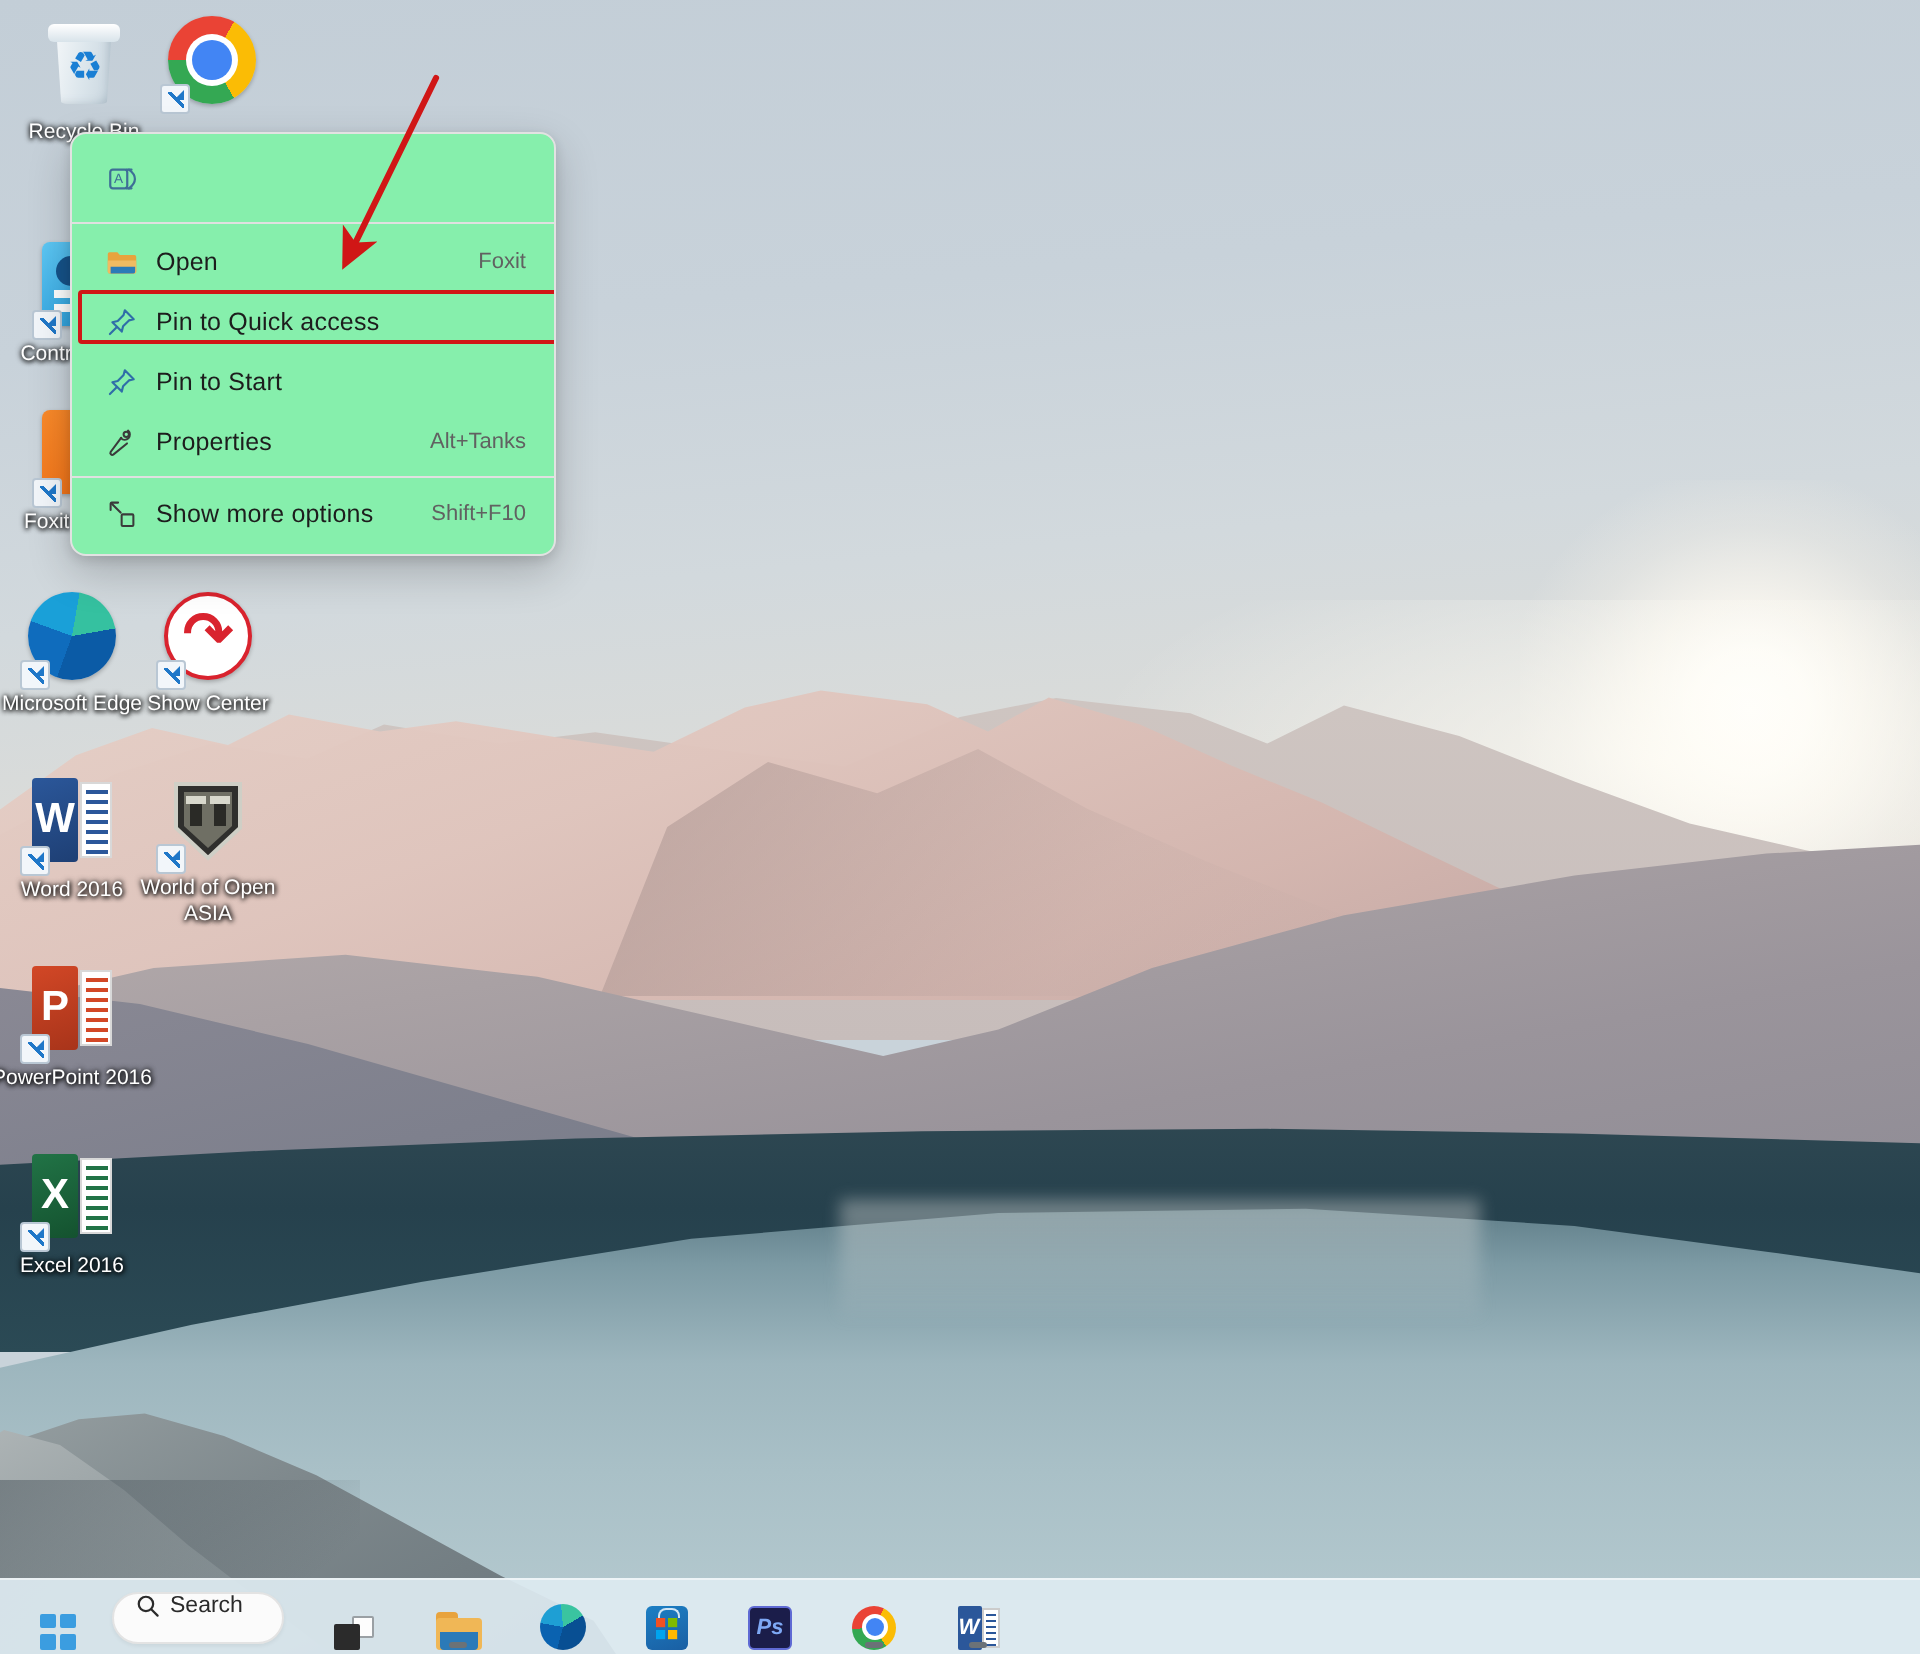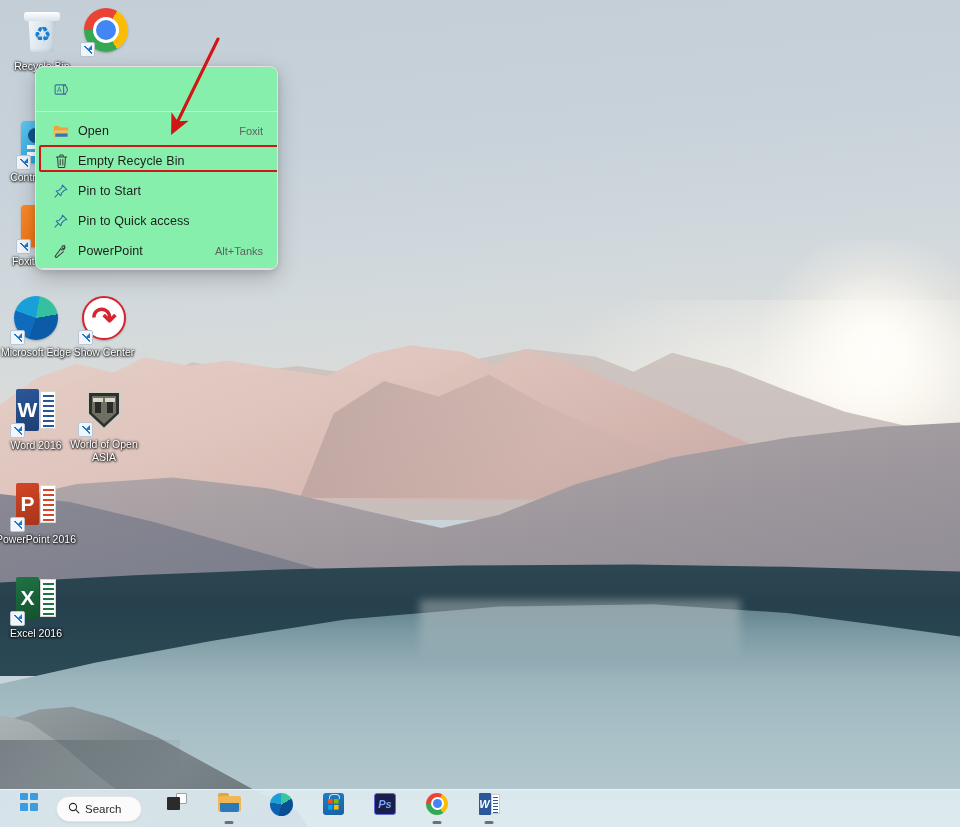--- a/index.html
+++ b/index.html
@@ -206,27 +206,27 @@
   
   #arrow-annotation { position:absolute; left:150px; top:25px; width:100px; height:125px; pointer-events:none; }
 
   
   #taskbar {
     position:absolute; left:0; bottom:0; width:960px; height:38px;
     background:rgba(221,234,241,.92);
     border-top:1px solid rgba(255,255,255,.5);
     display:flex; align-items:center; padding-left:12px; gap:10px;
   }
-  .tb-item { width:34px; height:32px; display:flex; align-items:flex-start; justify-content:center;
+  .tb-item { width:34px; height:32px; display:flex; align-items:flex-end; justify-content:center;
     position:relative; border-radius:5px; cursor:default; }
   .tb-run::after { content:""; position:absolute; bottom:1px; left:50%; transform:translateX(-50%);
     width:9px; height:3px; border-radius:2px; background:#6b7277; }
   #search-pill {
     height:26px; min-width:86px; border-radius:14px; background:#fbfbfb;
-    border:1px solid #e3e3e3; display:flex; align-items:center; gap:5px;
+    border:1px solid #e3e3e3; display:flex; align-items:flex-start; gap:5px;
     padding:0 13px 0 11px; box-shadow:0 1px 2px rgba(0,0,0,.06);
     font-size:11.5px; color:#2a2a2a;
   }
   .win-logo { width:18px; height:18px; display:grid; grid-template-columns:1fr 1fr;
     grid-template-rows:1fr 1fr; gap:2.2px; }
   .win-logo span { background:#3b9de0; border-radius:1px; }
   .tv-icon { width:20px; height:17px; position:relative; }
   .tv-icon .a { position:absolute; left:0; bottom:0; width:13px; height:13px; background:#2b2b2b; border-radius:1px; }
   .tv-icon .b { position:absolute; right:0; top:0; width:11px; height:11px; background:#fdfdfd; border:1px solid #9aa0a4; border-radius:1px; }
   .fx-icon { width:23px; height:19px; position:relative; }
@@ -403,71 +403,72 @@
         <svg width="16" height="14" viewBox="0 0 18 15">
           <path d="M1 3 a1 1 0 0 1 1-1 h4.4 l1.4 1.6 H16 a1 1 0 0 1 1 1 V13 a1 1 0 0 1-1 1 H2 a1 1 0 0 1-1-1 Z" fill="#e8a33d"></path>
           <path d="M1 6.6 h16 V13 a1 1 0 0 1-1 1 H2 a1 1 0 0 1-1-1 Z" fill="#f0bb62"></path>
           <path d="M2.6 10.2 h13.8 V13 a1 1 0 0 1-1 1 H2.6 Z" fill="#2b7ab8"></path>
         </svg>
       </span>
       <span class="mi-label">Open</span>
       <span class="mi-accel">Foxit</span>
     </div>
 
+
     <div class="mi">
       <span class="mi-ico">
-        <svg width="15" height="16" viewBox="0 0 16 17" fill="none" stroke="#3a3a3a" stroke-width="1.1">
-          <path d="M2.5 4.2 h11" stroke-linecap="round"></path>
-          <path d="M6.2 4.2 V2.9 a.8.8 0 0 1 .8-.8h2a.8.8 0 0 1 .8.8 V4.2"></path>
-          <path d="M3.8 4.2 L4.5 14.6 a1 1 0 0 0 1 .9 h5 a1 1 0 0 0 1-.9 L12.2 4.2"></path>
-          <path d="M6.6 7 V12.8 M9.4 7 V12.8" stroke-linecap="round"></path>
+        <svg width="16" height="16" viewBox="0 0 18 18" fill="none" stroke="#2f6ea8" stroke-width="1.2">
+          <path d="M10.6 2.4 L15.6 7.4 L12.9 8.1 L9.6 11.4 L8.9 14.4 L3.6 9.1 L6.6 8.4 L9.9 5.1 Z" stroke-linejoin="round"></path>
+          <path d="M6 12 L2.2 15.8" stroke-linecap="round"></path>
         </svg>
       </span>
-      <span class="mi-label">Empty Recycle Bin</span>
+      <span class="mi-label">Pin to Quick access</span>
       <span class="mi-accel"></span>
     </div>
 
     <div class="mi">
       <span class="mi-ico">
         <svg width="16" height="16" viewBox="0 0 18 18" fill="none" stroke="#2f6ea8" stroke-width="1.2">
           <path d="M10.6 2.4 L15.6 7.4 L12.9 8.1 L9.6 11.4 L8.9 14.4 L3.6 9.1 L6.6 8.4 L9.9 5.1 Z" stroke-linejoin="round"></path>
           <path d="M6 12 L2.2 15.8" stroke-linecap="round"></path>
         </svg>
       </span>
       <span class="mi-label">Pin to Start</span>
       <span class="mi-accel"></span>
     </div>
 
     <div class="mi">
       <span class="mi-ico">
-        <svg width="16" height="16" viewBox="0 0 18 18" fill="none" stroke="#2f6ea8" stroke-width="1.2">
-          <path d="M10.6 2.4 L15.6 7.4 L12.9 8.1 L9.6 11.4 L8.9 14.4 L3.6 9.1 L6.6 8.4 L9.9 5.1 Z" stroke-linejoin="round"></path>
-          <path d="M6 12 L2.2 15.8" stroke-linecap="round"></path>
-        </svg>
-      </span>
-      <span class="mi-label">Pin to Quick access</span>
-      <span class="mi-accel"></span>
-    </div>
-
-    <div class="mi">
-      <span class="mi-ico">
         <svg width="16" height="16" viewBox="0 0 18 18" fill="none" stroke="#3a3a3a" stroke-width="1.15">
           <path d="M12.4 2.6 a3 3 0 0 1 .2 4.3 a3 3 0 0 1-4.2-.1" stroke-linecap="round"></path>
           <circle cx="11.4" cy="4.7" r="1.5"></circle>
           <path d="M8.6 6.6 L2.6 14.6 a1.1 1.1 0 0 0 1.5 1.5 L11.8 9.8" stroke-linecap="round"></path>
         </svg>
       </span>
-      <span class="mi-label">PowerPoint</span>
+      <span class="mi-label">Properties</span>
       <span class="mi-accel">Alt+Tanks</span>
     </div>
 
   </div>
 
   <div class="sep"></div>
 
+  <div style="padding:3px 0 5px 0;">
+    <div class="mi">
+      <span class="mi-ico">
+        <svg width="16" height="16" viewBox="0 0 18 18" fill="none" stroke="#3a3a3a" stroke-width="1.15">
+          <path d="M2.6 6.8 V3.2 a.6.6 0 0 1 .6-.6 H6.8" stroke-linecap="round"></path>
+          <path d="M3 3 L8.2 8.2" stroke-linecap="round"></path>
+          <path d="M9.4 9.2 h5.4 a.6.6 0 0 1 .6.6 v5.4 a.6.6 0 0 1-.6.6 H9.4 a.6.6 0 0 1-.6-.6 V9.8 a.6.6 0 0 1 .6-.6 Z"></path>
+        </svg>
+      </span>
+      <span class="mi-label">Show more options</span>
+      <span class="mi-accel">Shift+F10</span>
+    </div>
+  </div>
 
   <div id="highlight-box"></div>
 </div>
 
 <div id="arrow-annotation">
   <svg width="100" height="125" viewBox="0 0 100 125">
     <defs>
       <marker id="ah" markerWidth="7" markerHeight="7" refX="5.2" refY="3.5" orient="auto">
         <path d="M0,0.4 L6.6,3.5 L0,6.6 L1.7,3.5 Z" fill="#d01616"></path>
       </marker>

